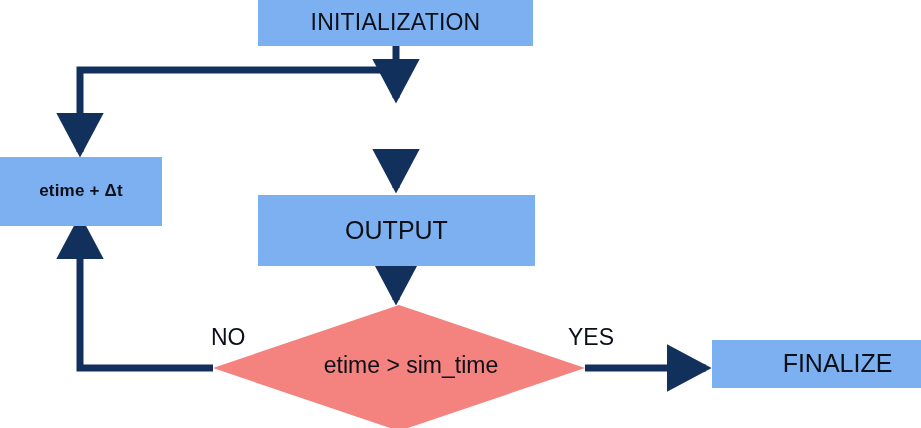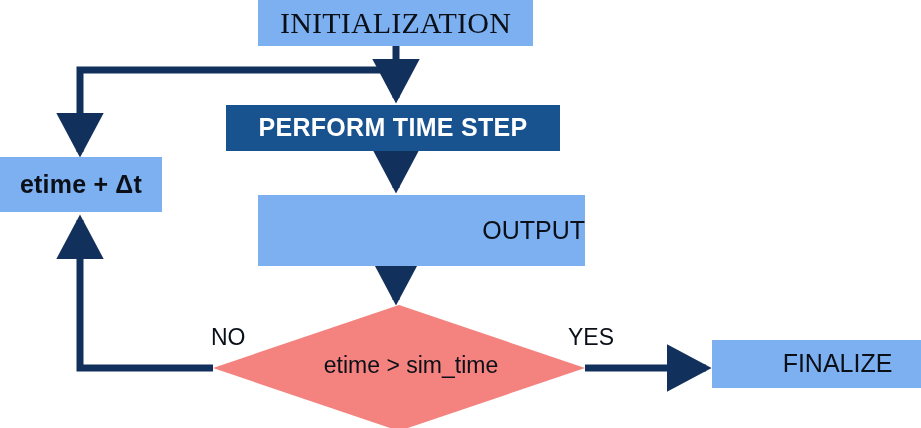--- a/index.html
+++ b/index.html
@@ -15,34 +15,34 @@
     text-align:center;line-height:1.18;
     color:#0b0f18;
   }
 
   
   .box-light{ background:#7DB0F0; }
   .box-dark { background:#18528F; color:#ffffff; }
 
   #node-initialization{
     left:258px;top:0px;width:275px;height:46px;
-    font-size:30px;letter-spacing:.2px;font-family:Liberation Serif, serif;
+    font-size:23px;letter-spacing:.2px;
   }
   #node-perform-time-step{
     left:226px;top:105px;width:334px;height:46px;
     font-size:25px;font-weight:bold;letter-spacing:.3px;
   }
   #node-output{
-    left:258px;top:195px;width:327px;height:71px;
-    font-size:25px;flex-direction:column;align-items:flex-end;
+    left:258px;top:195px;width:277px;height:71px;
+    font-size:25px;flex-direction:column;
   }
   #node-output .line{display:block;}
   #node-etime{
-    left:0px;top:157px;width:162px;height:55px;
-    font-size:25px;font-weight:bold;letter-spacing:.2px;
+    left:0px;top:157px;width:162px;height:69px;
+    font-size:17px;font-weight:bold;letter-spacing:.2px;
   }
   #node-finalize{
     left:712px;top:340px;width:251px;height:48px;
     font-size:25px;
   }
 
   
   #node-decision{
     left:213px;top:305px;width:372px;height:126px;
     background:#F4827E;
@@ -84,23 +84,20 @@
 
     <path d="M213,368 L80,368 L80,220" fill="none" stroke="#12305C" stroke-width="7" marker-end="url(#arrowhead)"></path>
 
     <line x1="585" y1="368" x2="706" y2="368" stroke="#12305C" stroke-width="7" marker-end="url(#arrowhead)"></line>
   </svg>
 
   <div class="node box-light" id="node-initialization">
     <span>INITIALIZATION</span>
   </div>
 
-  <div class="node box-dark" id="node-perform-time-step">
-    <span>PERFORM TIME STEP</span>
-  </div>
 
   <div class="node box-light" id="node-output">
     <span class="line">OUTPUT</span>
   </div>
 
   <div class="node box-light" id="node-etime">
     <span>etime + Δt</span>
   </div>
 
   <div class="node" id="node-decision">

